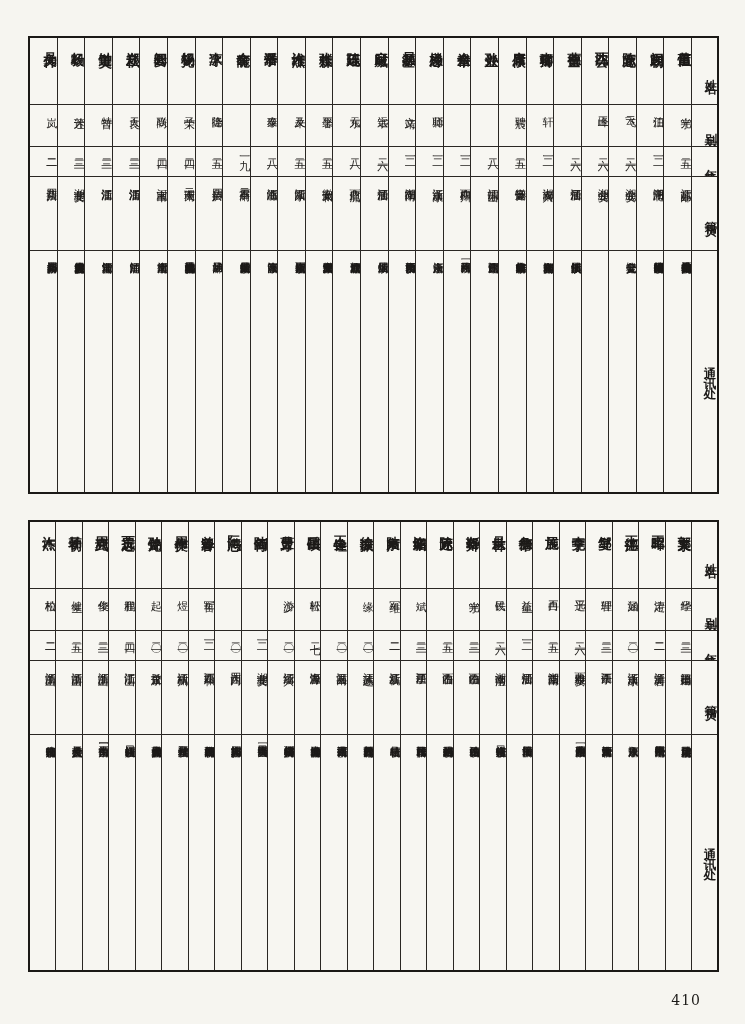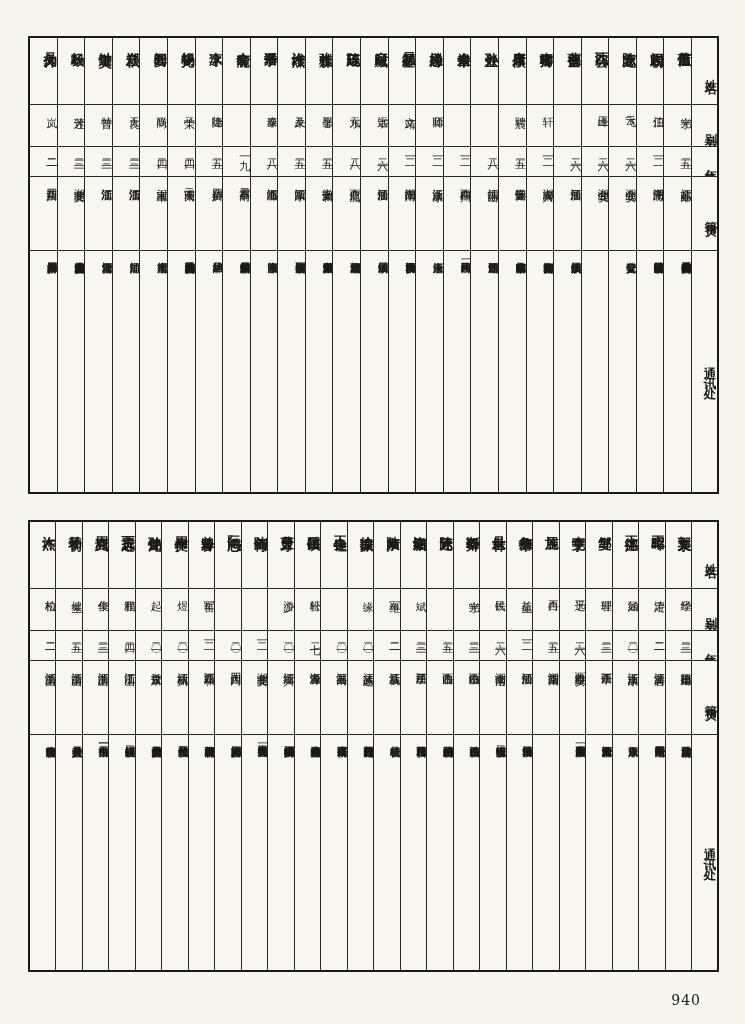--- a/index.html
+++ b/index.html
@@ -478,14 +478,14 @@
         <div class="col">
           <div class="cell r-name">许杰</div>
           <div class="cell r-alias">柏松</div>
           <div class="cell r-age">二二</div>
           <div class="cell r-origin">浙江萧山</div>
           <div class="cell r-addr">萧山临浦镇转许家村</div>
         </div>
       </div>
 
   </div>
-  <div class="pageno">940</div>
+  <div class="pageno">410</div>
 </div>
 
 </body></html>

